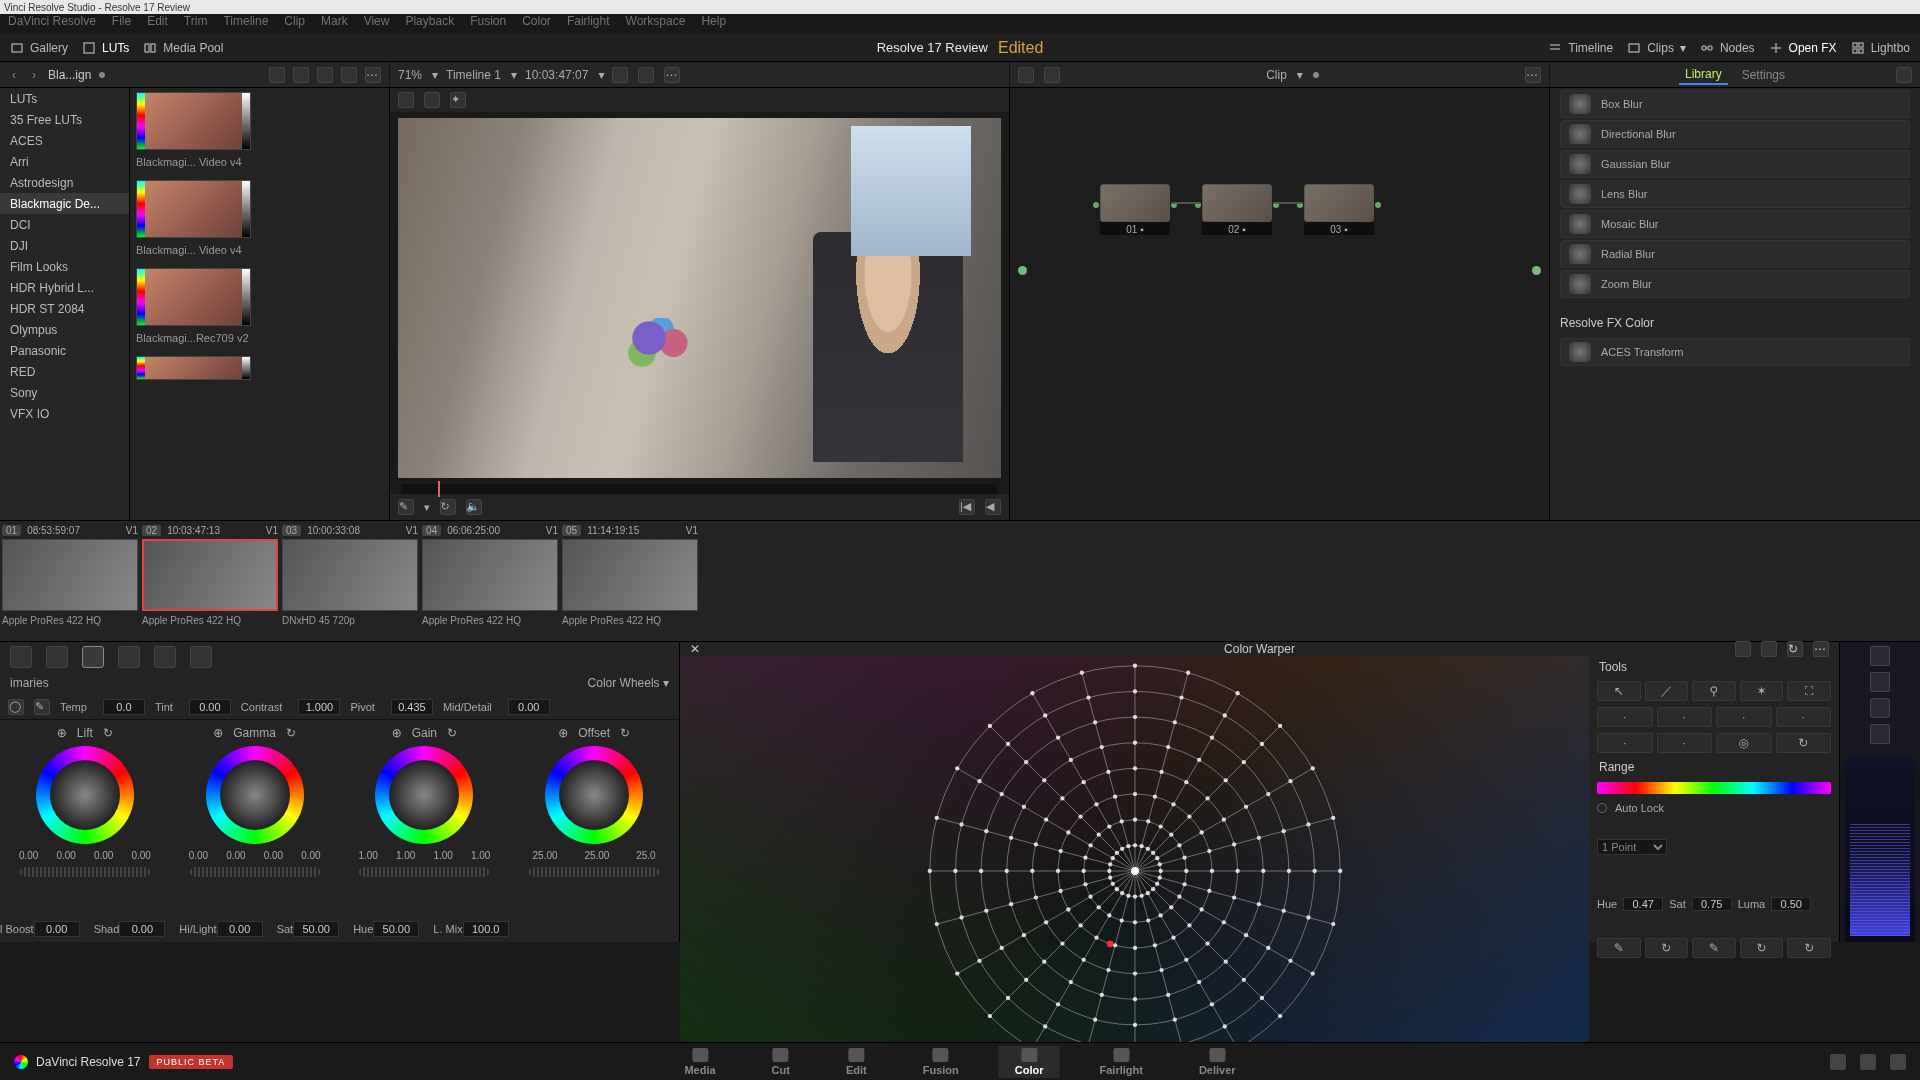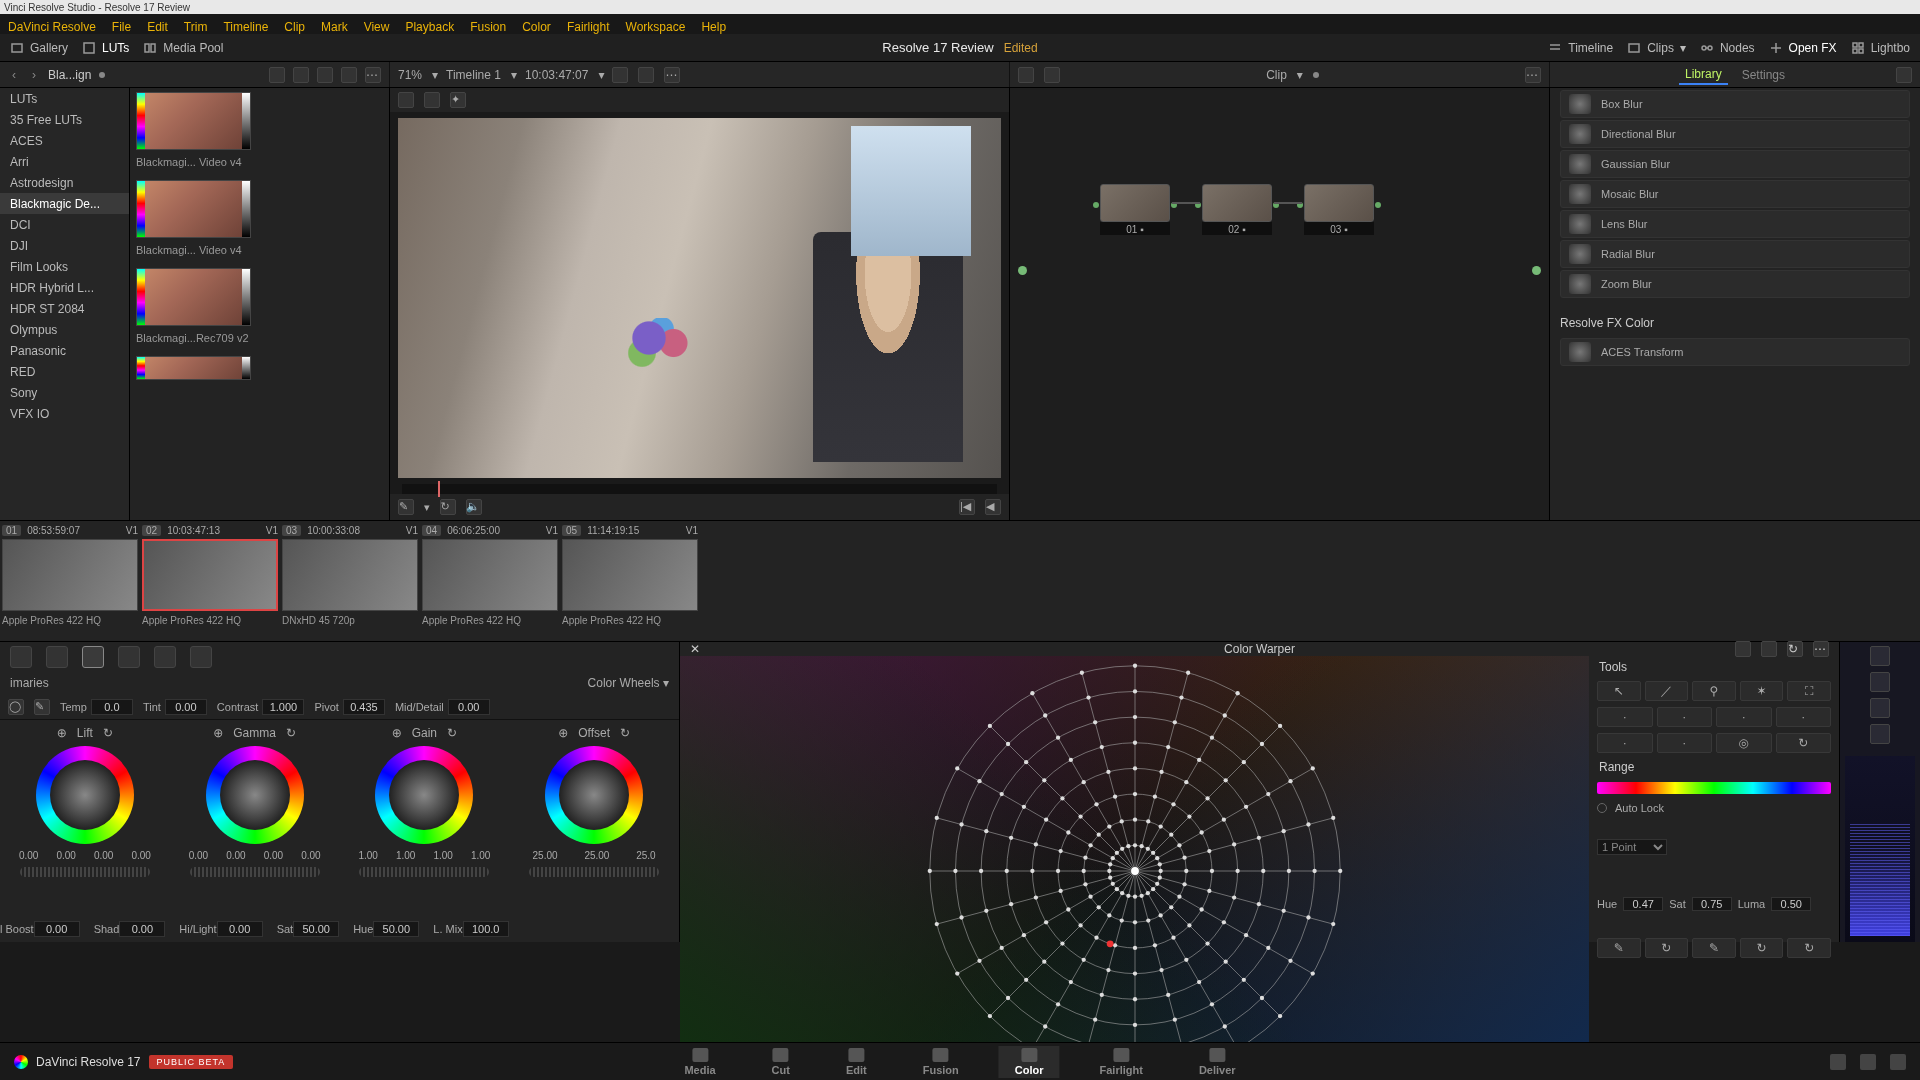--- a/index.html
+++ b/index.html
@@ -2,30 +2,30 @@
 <html><head>
 <meta charset="utf-8">
 <style>
 * { margin:0; padding:0; box-sizing:border-box; font-family:Arial,Helvetica,sans-serif; }
 body { background:#1a1a1a; color:#aaa; font-size:11px; width:1920px; height:1080px; overflow:hidden; }
 
 
 .titlebar { height:14px; background:#e8e8e8; color:#333; font-size:10px; padding-left:4px; display:flex; align-items:center; }
 
 
-.mainmenu { height:20px; background:#181818; display:flex; align-items:flex-end; padding:0 8px; gap:16px; font-size:12px; color:#eab308; }
+.mainmenu { height:20px; background:#181818; display:flex; align-items:flex-start; padding:0 8px; gap:16px; font-size:12px; color:#737373; }
 .mainmenu span { cursor:pointer; }
 
 
 .toptool { height:28px; background:#202020; border-bottom:1px solid #000; display:flex; align-items:center; padding:0 10px; gap:14px; font-size:12px; color:#bbb; }
 .toptool .seg { display:flex; align-items:center; gap:6px; }
 .toptool .sep { flex:1; }
 .title-center { position:absolute; left:50%; transform:translateX(-50%); display:flex; gap:10px; align-items:center;}
 .title-center .tname { color:#e8e8e8; font-size:13px; }
-.title-center .edited { color:#d6a23a; font-size:12px; }
+.title-center .edited { color:#d6a23a; font-size:16px; }
 
 
 .secondbar { height:26px; background:#262626; border-bottom:1px solid #000; display:flex; align-items:center; font-size:12px; }
 .secondbar .cell { display:flex; align-items:center; gap:8px; padding:0 8px; border-right:1px solid #111; height:100%; }
 .secondbar .arrow { color:#888; padding:0 4px; cursor:pointer;}
 .secondbar .bread { color:#ccc; }
 .secondbar .dot { width:6px; height:6px; border-radius:50%; background:#888;}
 .vbtns { display:flex; gap:10px; align-items:center; }
 .ibtn { width:16px; height:16px; background:#333; border:1px solid #444; border-radius:2px; cursor:pointer;}
 .tabbtn { padding:2px 6px; color:#888; cursor:pointer; }
@@ -79,21 +79,21 @@
 .clip .ccap { font-size:10px; color:#999; padding-top:4px; white-space:nowrap; overflow:hidden;}
 
 
 .bottom { display:flex; height:300px; background:#232323;}
 .leftbottom { width:680px; border-right:1px solid #000; display:flex; flex-direction:column;}
 .modebtns{ height:30px; display:flex; align-items:center; gap:14px; padding:0 10px;}
 .modebtns .mb{ width:22px;height:22px;background:#333;border:1px solid #444;border-radius:3px;cursor:pointer;}
 .modebtns .mb.sel{border-color:#888;background:#3a3a3a;}
 .primhead{height:22px;display:flex;align-items:center;justify-content:space-between;padding:0 10px;font-size:12px;}
 .primvals{height:26px;display:flex;align-items:center;gap:10px;padding:0 8px;font-size:11px;border-bottom:1px solid #111;}
-.primvals .pv{display:flex;align-items:center;gap:4px;}
+.primvals .pv{display:flex;align-items:center;gap:16px;}
 .primvals input{width:42px;background:#161616;border:1px solid #333;color:#ccc;font-size:11px;text-align:center;padding:1px;}
 .wheels{flex:1;display:flex;justify-content:space-around;align-items:flex-start;padding-top:6px;}
 .wheel{width:150px;text-align:center;}
 .wheel .wh{font-size:12px;margin-bottom:6px;display:flex;align-items:center;justify-content:center;gap:10px;}
 .wheel .ring{width:98px;height:98px;margin:0 auto;border-radius:50%;background:conic-gradient(#f0f,#f00,#ff0,#0f0,#0ff,#00f,#f0f);display:flex;align-items:center;justify-content:center;}
 .wheel .ring .inner{width:70px;height:70px;border-radius:50%;background:radial-gradient(circle,#888,#222 70%);}
 .wheel .nums{display:flex;justify-content:space-around;font-size:10px;margin-top:6px;}
 .wheel .slider{height:10px;background:repeating-linear-gradient(90deg,#444 0 2px,#222 2px 4px);margin:6px 10px;border-radius:5px;}
 .bottomvals{height:26px;display:flex;align-items:center;gap:14px;padding:0 0;font-size:11px;}
 .bottomvals input{width:46px;background:#161616;border:1px solid #333;color:#ccc;font-size:11px;text-align:center;padding:1px;}
@@ -356,25 +356,25 @@
         <div class="fxitem">
           <div class="fxi"></div>
           <span>Directional Blur</span>
         </div>
         <div class="fxitem">
           <div class="fxi"></div>
           <span>Gaussian Blur</span>
         </div>
         <div class="fxitem">
           <div class="fxi"></div>
-          <span>Mosaic Blur</span>
+          <span>Lens Blur</span>
         </div>
         <div class="fxitem">
           <div class="fxi"></div>
-          <span>Lens Blur</span>
+          <span>Mosaic Blur</span>
         </div>
         <div class="fxitem">
           <div class="fxi"></div>
           <span>Radial Blur</span>
         </div>
         <div class="fxitem">
           <div class="fxi"></div>
           <span>Zoom Blur</span>
         </div>
       </div>

